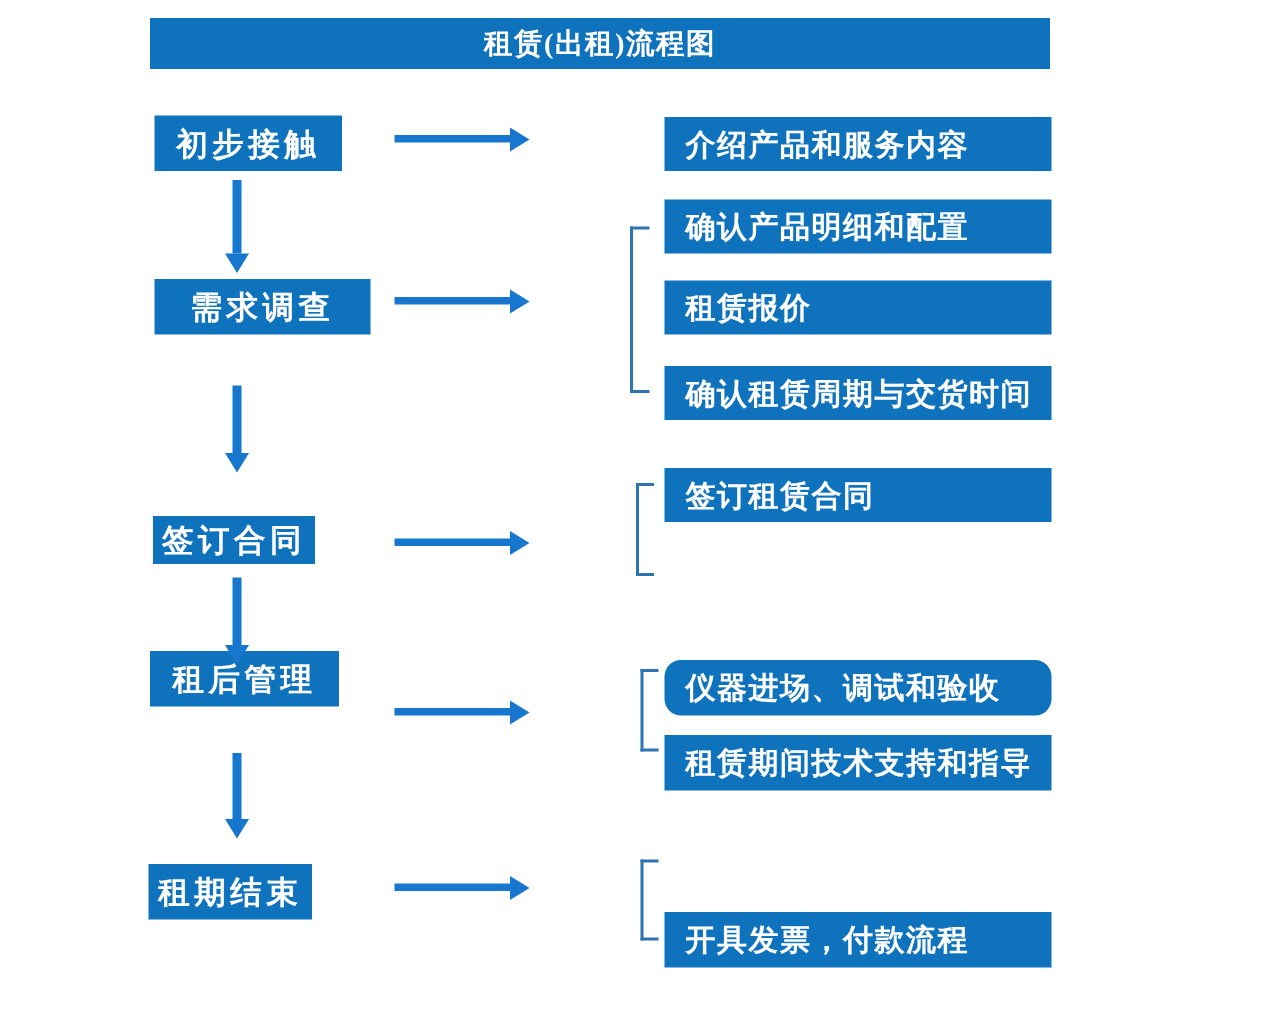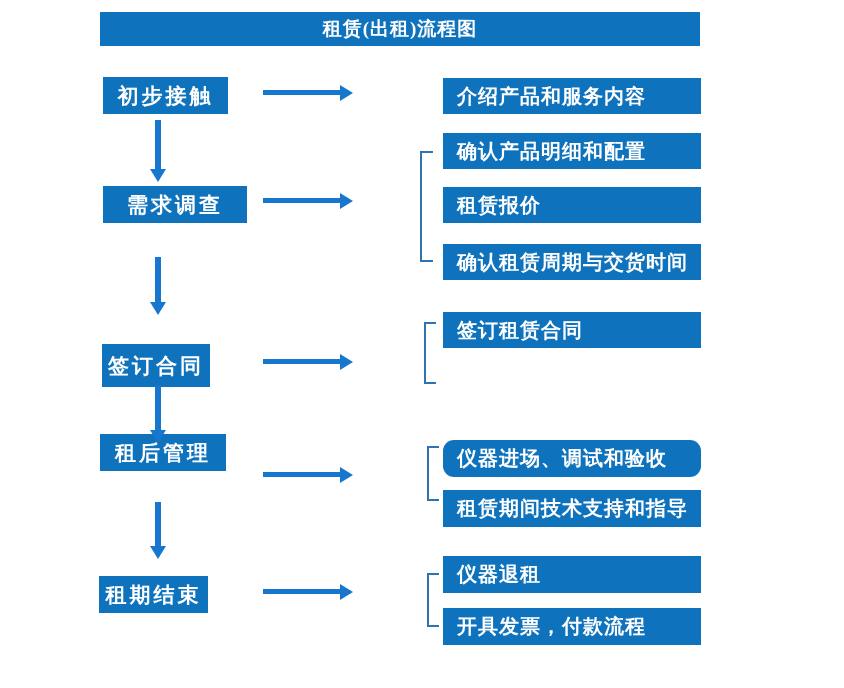--- a/index.html
+++ b/index.html
@@ -90,21 +90,21 @@
 <body>
 
 <div class="canvas">
 
   <div class="title-bar">
     <span>租赁(出租)流程图</span>
   </div>
 
   <div class="box step-box" style="left:103px; top:77px;  width:125px; height:37px;">初步接触</div>
   <div class="box step-box" style="left:103px; top:186px; width:144px; height:37px;">需求调查</div>
-  <div class="box step-box" style="left:102px; top:344px; width:108px; height:43px;">签订合同</div>
+  <div class="box step-box" style="left:102px; top:344px; width:108px; height:32px;">签订合同</div>
   <div class="box step-box" style="left:100px; top:434px; width:126px; height:37px;">租后管理</div>
   <div class="box step-box" style="left:99px;  top:576px; width:109px; height:37px;">租期结束</div>
 
   <div class="v-arrow" style="top:120px; height:49px;"></div>
   <div class="v-arrow" style="top:257px; height:45px;"></div>
   <div class="v-arrow" style="top:385px; height:45px;"></div>
   <div class="v-arrow" style="top:502px; height:44px;"></div>
 
   <div class="h-arrow" style="top:90px;"></div>
   <div class="h-arrow" style="top:198px;"></div>
@@ -121,16 +121,15 @@
 
   <div class="box detail-box" style="top:133px; height:36px;">确认产品明细和配置</div>
   <div class="box detail-box" style="top:187px; height:36px;">租赁报价</div>
   <div class="box detail-box" style="top:244px; height:36px;">确认租赁周期与交货时间</div>
 
   <div class="box detail-box" style="top:312px; height:36px;">签订租赁合同</div>
 
   <div class="box detail-box" style="top:440px; height:37px;border-radius:11px;">仪器进场、调试和验收</div>
   <div class="box detail-box" style="top:490px; height:37px;">租赁期间技术支持和指导</div>
 
-  <div class="box detail-box" style="top:556px; height:37px;">仪器退租</div>
   <div class="box detail-box" style="top:608px; height:37px;">开具发票，付款流程</div>
 
 </div>
 
 </body></html>

